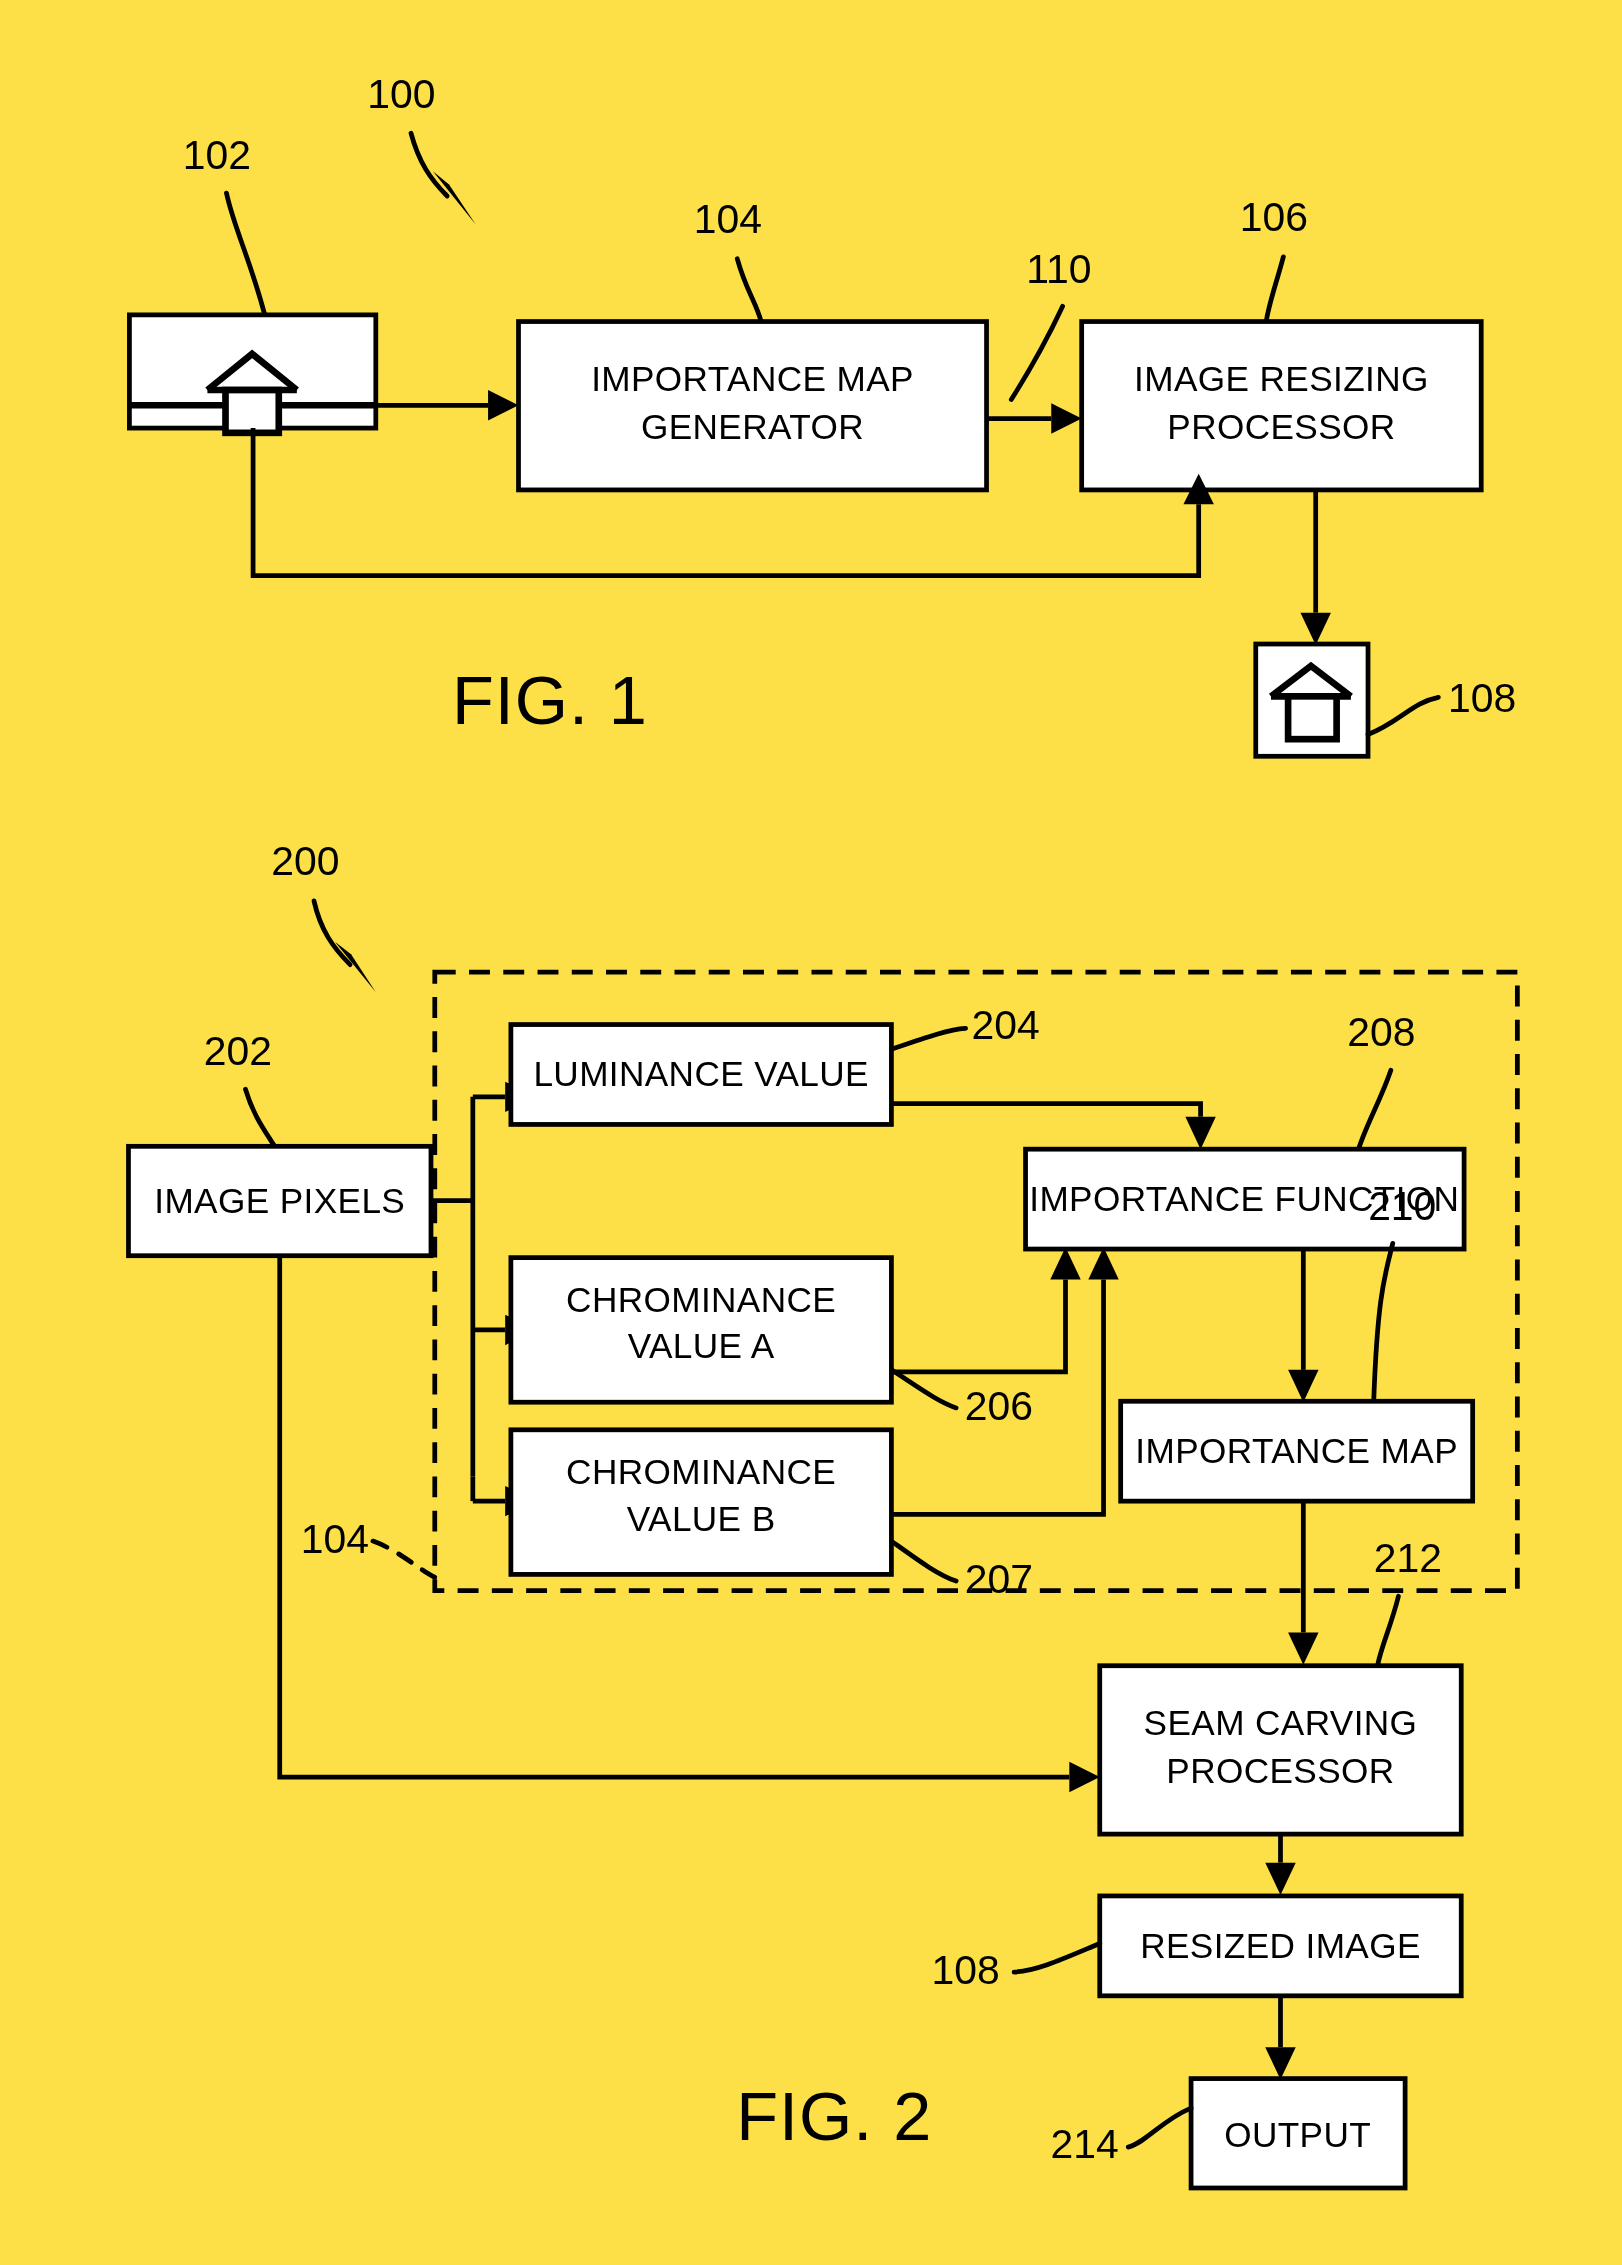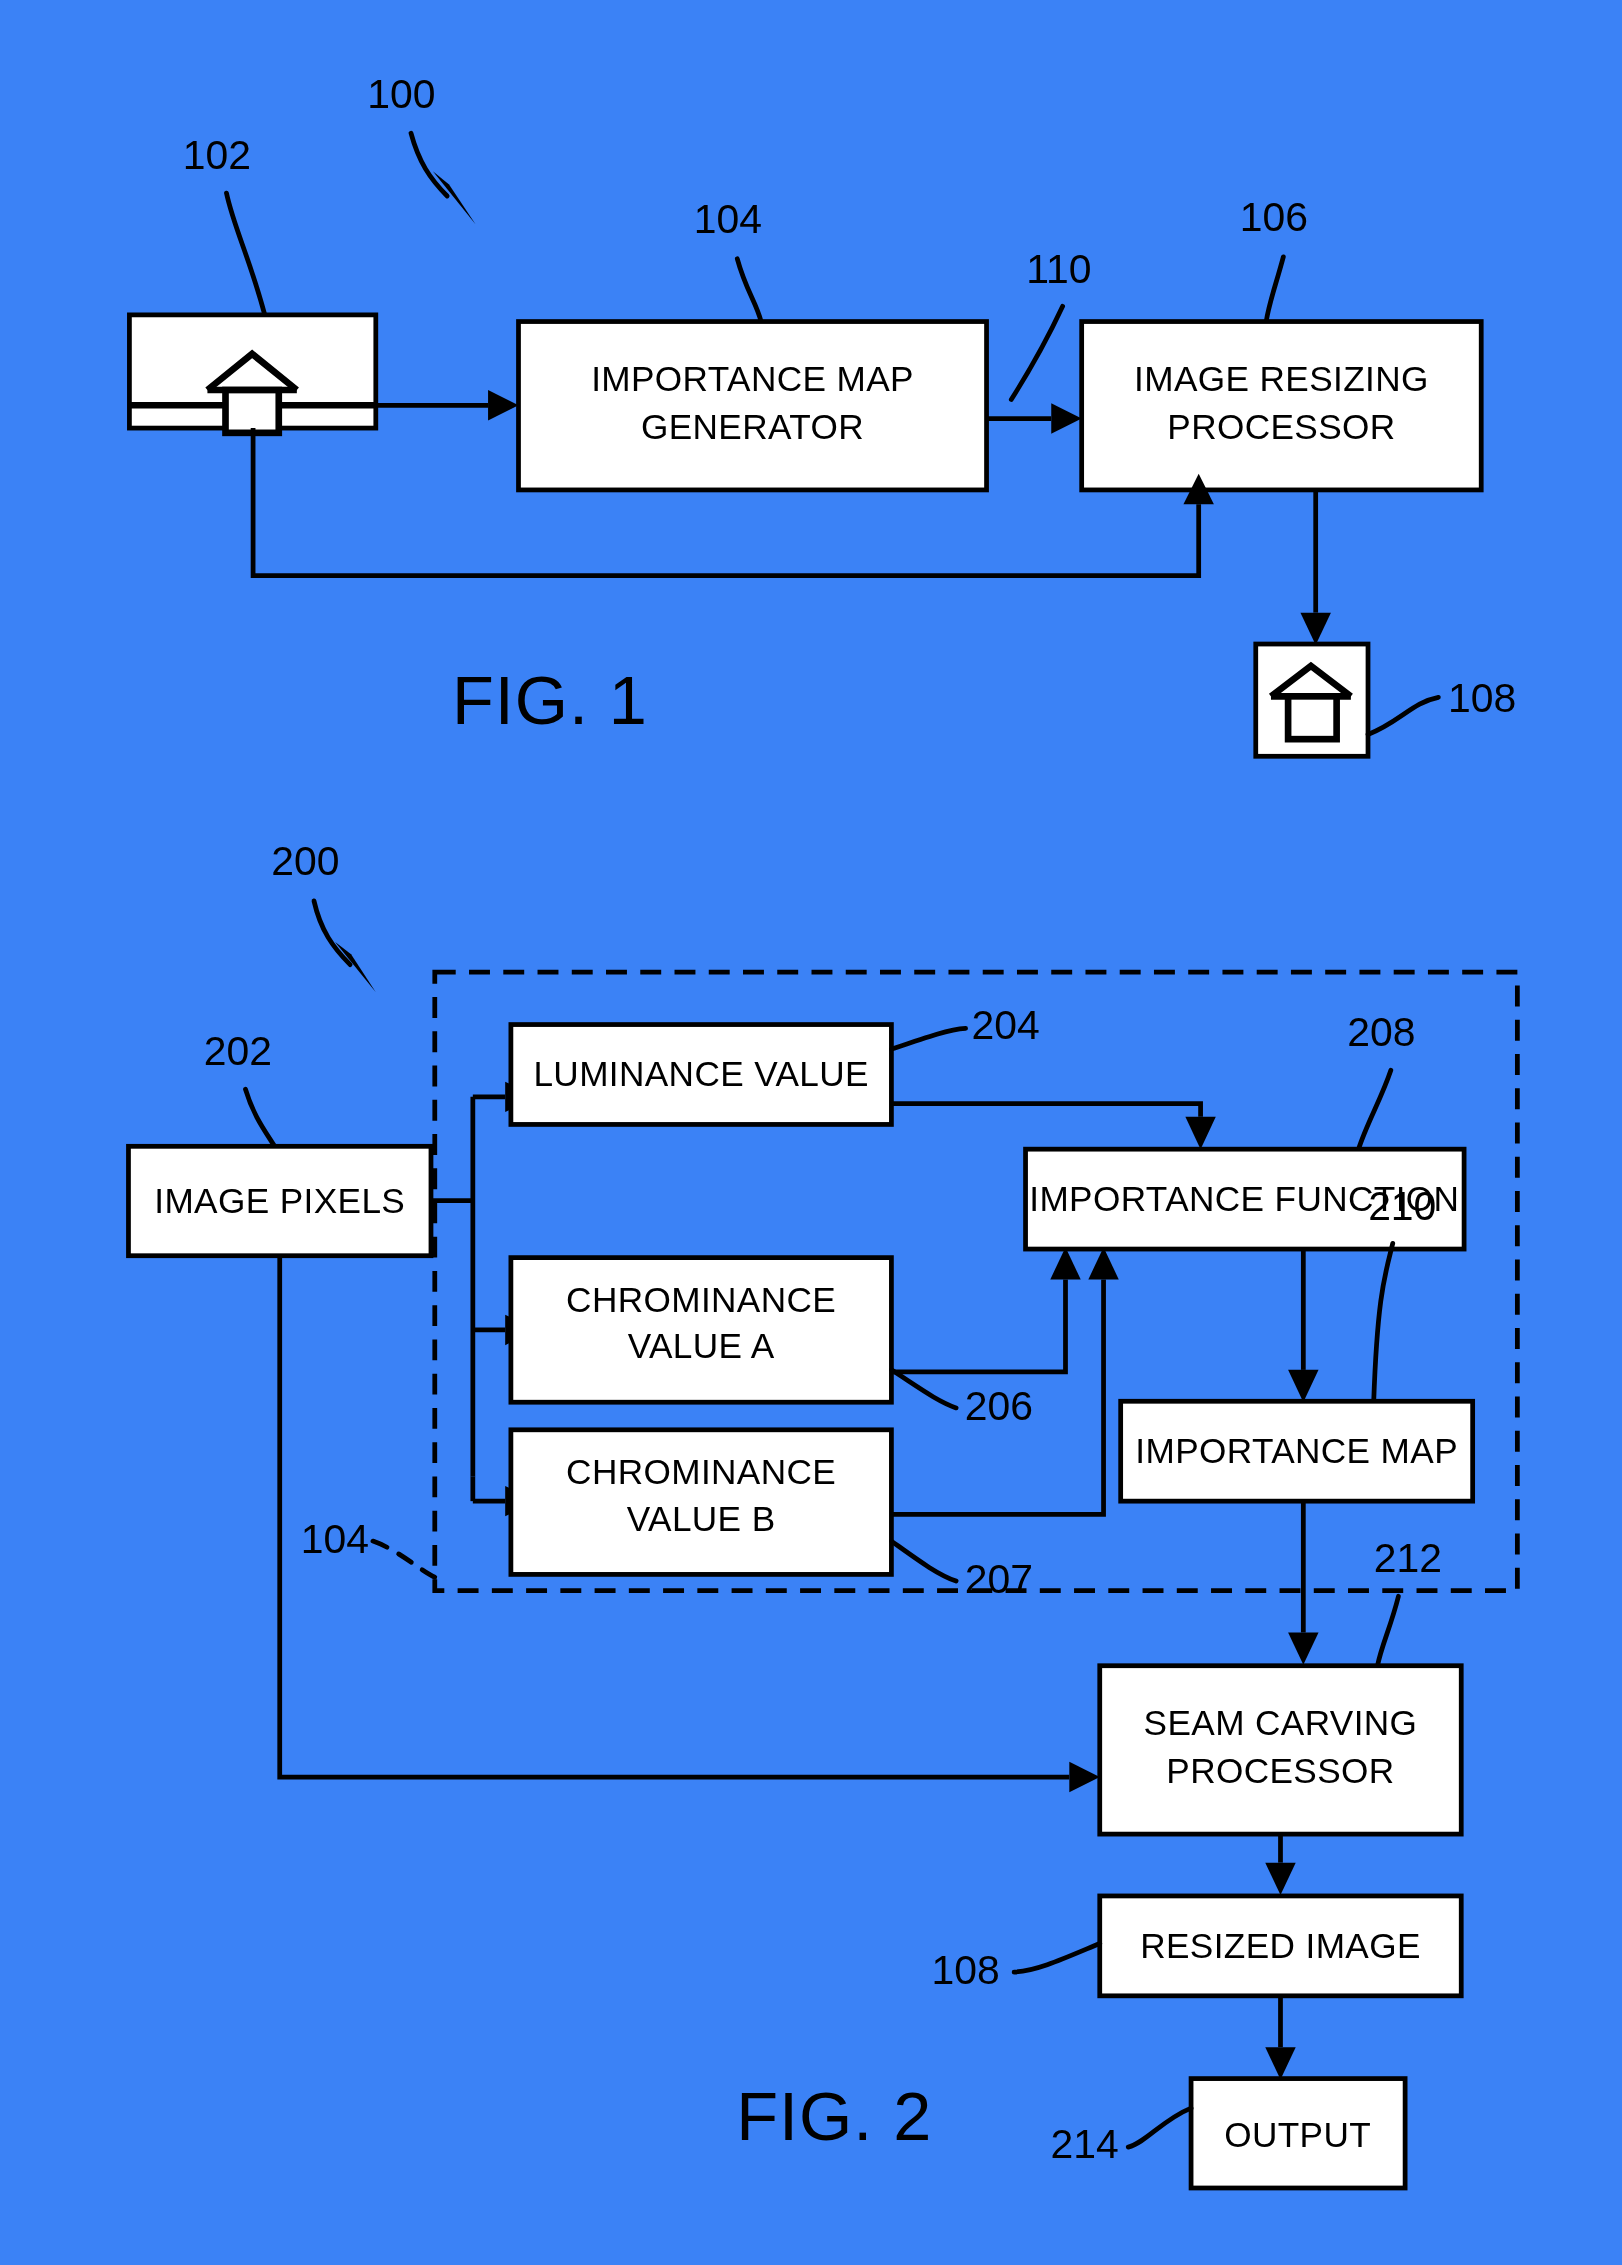--- a/index.html
+++ b/index.html
@@ -10,21 +10,21 @@
   body {
     width: 1623px;
     height: 2266px;
     font-family: "Liberation Sans", sans-serif;
     overflow: hidden;
   }
   #figure-root {
     position: relative;
     width: 1623px;
     height: 2266px;
-    background: #3b82f6;
+    background: #fde047;
   }
   svg#patent-svg {
     position: absolute;
     top: 0;
     left: 0;
     width: 1623px;
     height: 2266px;
     display: block;
   }
   .box-rect {

